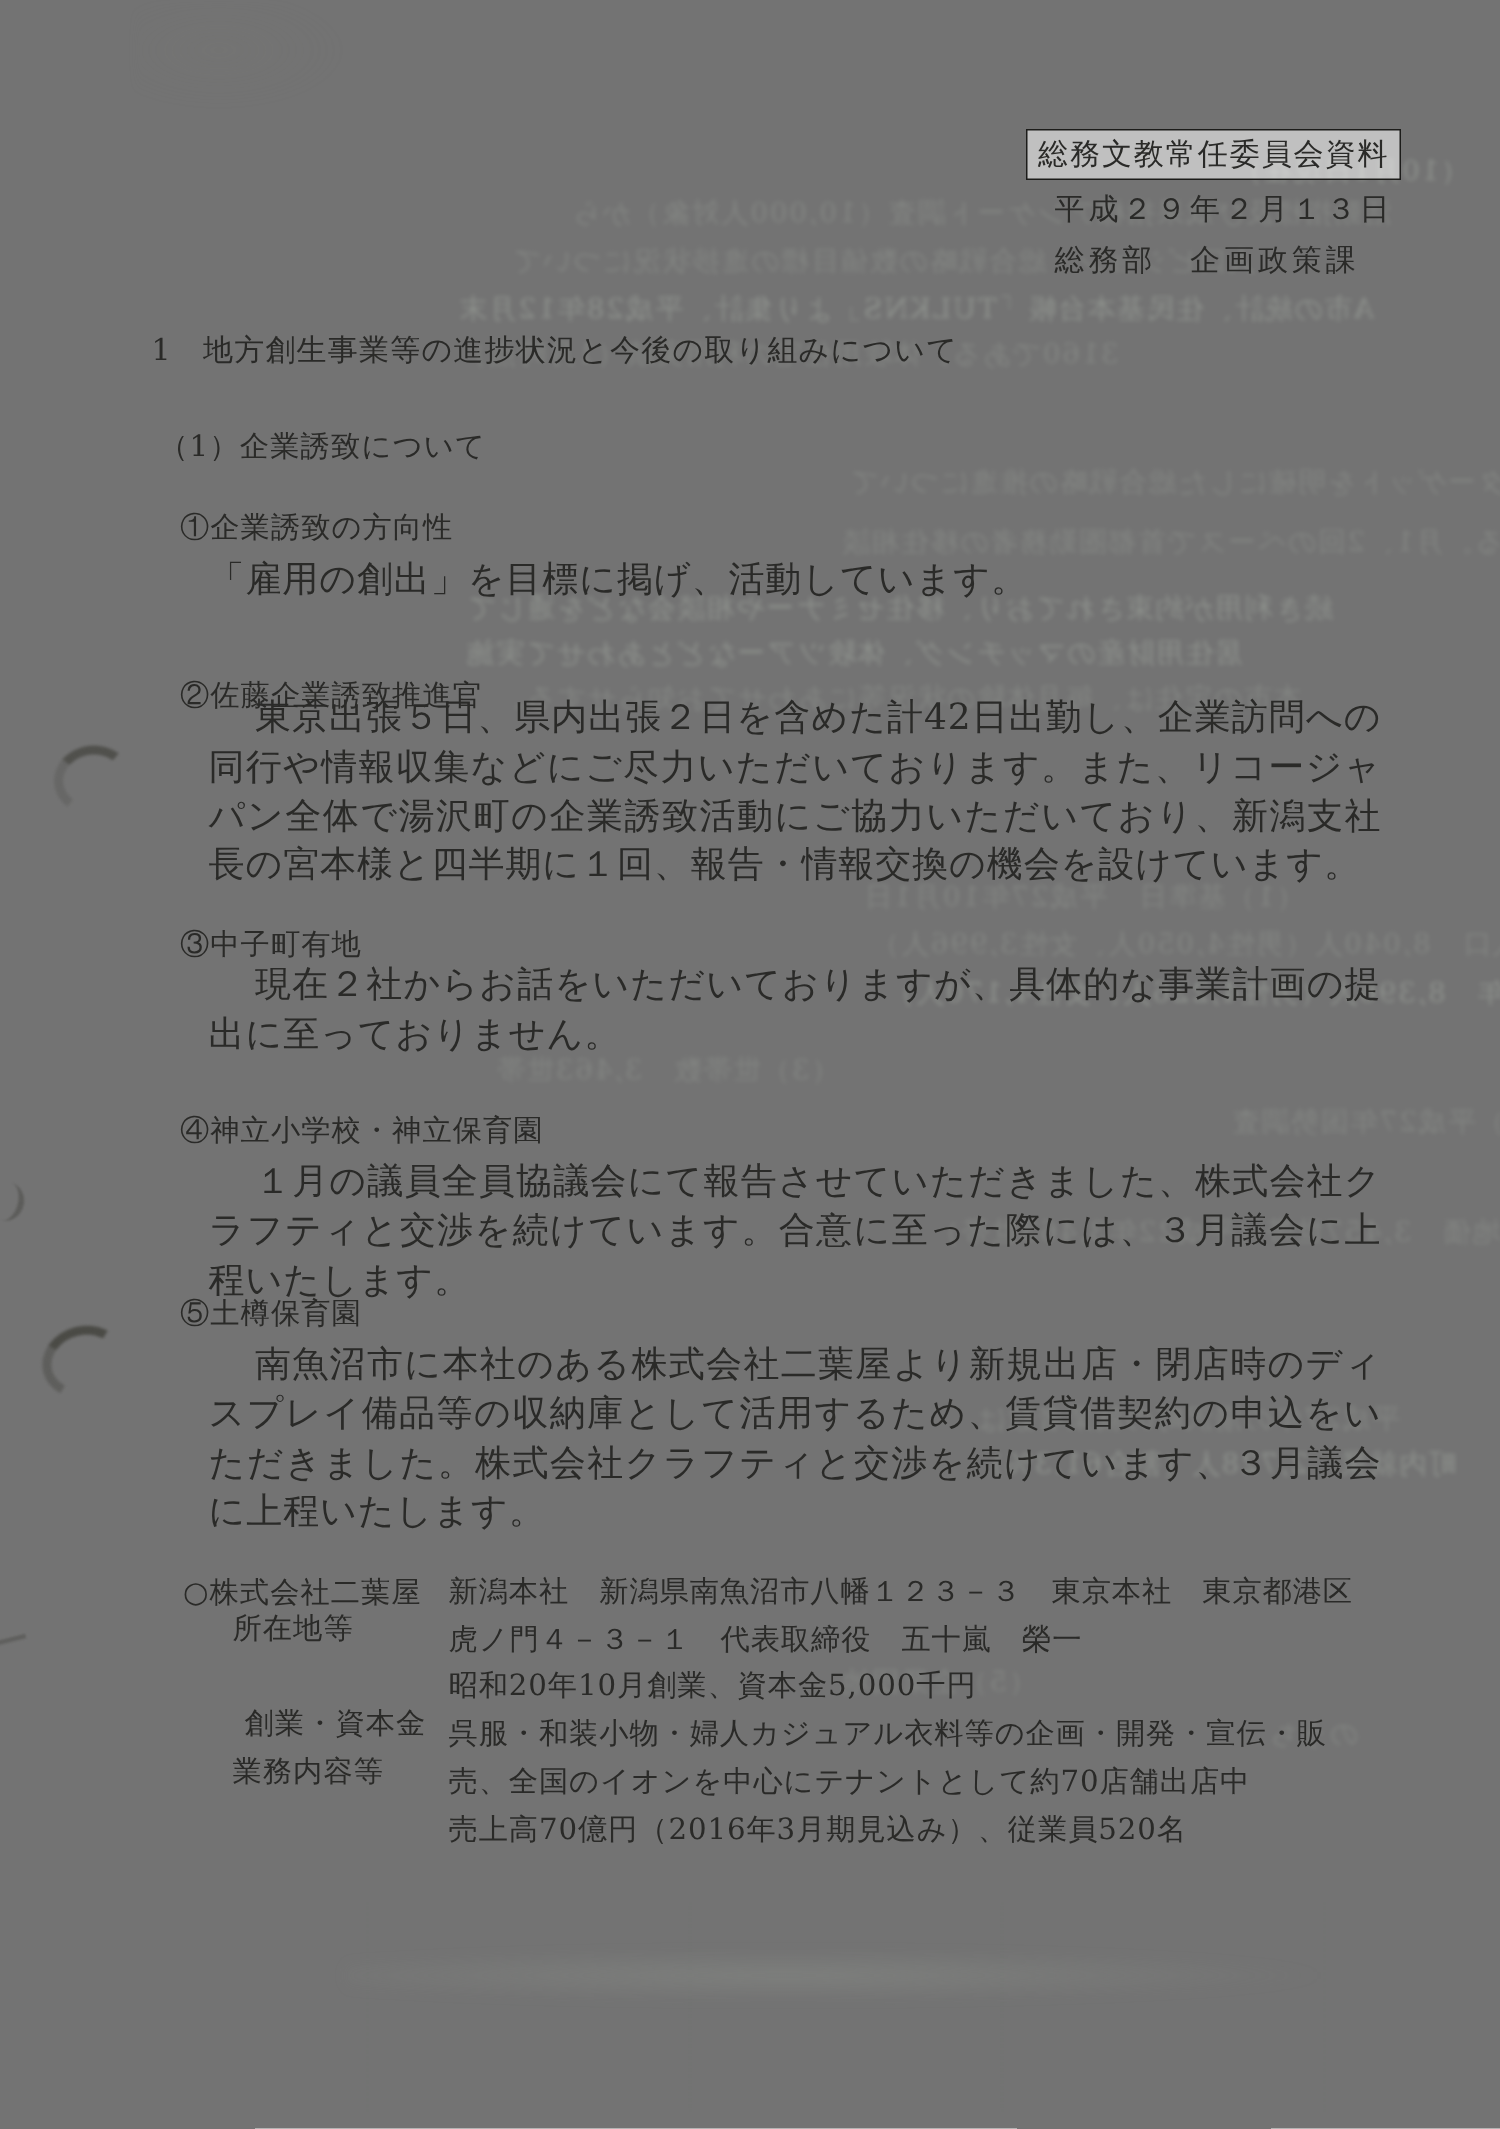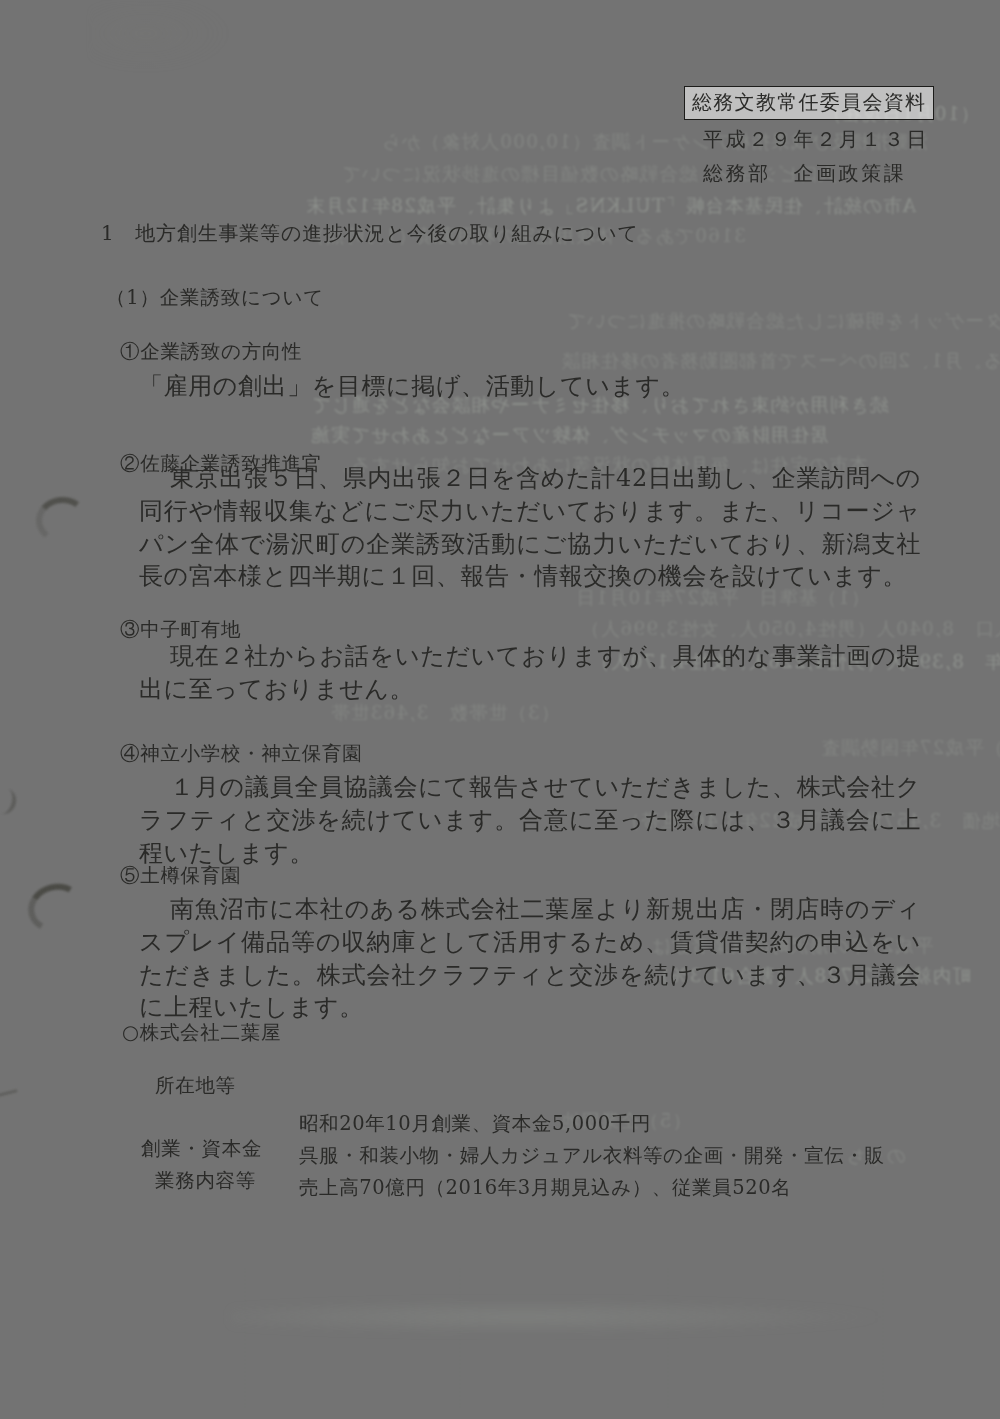--- a/index.html
+++ b/index.html
@@ -143,28 +143,33 @@
 
   <div class="abs item-h" style="left:120px; top:616px;">③中子町有地</div>
   <div class="abs para" style="left:139px; top:640px;">現在２社からお話をいただいておりますが、具体的な事業計画の提出に至っておりません。</div>
 
   <div class="abs item-h" style="left:120px; top:740px;">④神立小学校・神立保育園</div>
   <div class="abs para" style="left:139px; top:771px;">１月の議員全員協議会にて報告させていただきました、株式会社クラフティと交渉を続けています。合意に至った際には、３月議会に上程いたします。</div>
 
   <div class="abs item-h" style="left:120px; top:862px;">⑤土樽保育園</div>
   <div class="abs para" style="left:139px; top:893px;">南魚沼市に本社のある株式会社二葉屋より新規出店・閉店時のディスプレイ備品等の収納庫として活用するため、賃貸借契約の申込をいただきました。株式会社クラフティと交渉を続けています、３月議会に上程いたします。</div>
 
-  <div class="abs item-h" style="left:122px; top:1019px;">○株式会社二葉屋</div>
+  <div class="abs item-h" style="left:122px; top:1048px;">○株式会社二葉屋</div>
 
   <div class="abs row-label" style="left:155px; top:1045px;">所在地等</div>
+  <div class="abs row-lines" style="left:299px; top:1045px;">
+    <div>新潟本社　新潟県南魚沼市八幡１２３－３　東京本社　東京都港区</div>
+    <div>虎ノ門４－３－１　代表取締役　五十嵐　榮一</div>
+  </div>
 
-  <div class="abs row-label" style="left:141px; top:1108px;">創業・資本金</div>
+  <div class="abs row-label" style="left:163px; top:1108px;">創業・資本金</div>
   <div class="abs row-lines" style="left:299px; top:1108px;">
     <div>昭和20年10月創業、資本金5,000千円</div>
   </div>
 
   <div class="abs row-label" style="left:155px; top:1140px;">業務内容等</div>
   <div class="abs row-lines" style="left:299px; top:1140px;">
     <div>呉服・和装小物・婦人カジュアル衣料等の企画・開発・宣伝・販</div>
+    <div>売、全国のイオンを中心にテナントとして約70店舗出店中</div>
     <div>売上高70億円（2016年3月期見込み）、従業員520名</div>
   </div>
 
 </div>
 
 </body></html>

